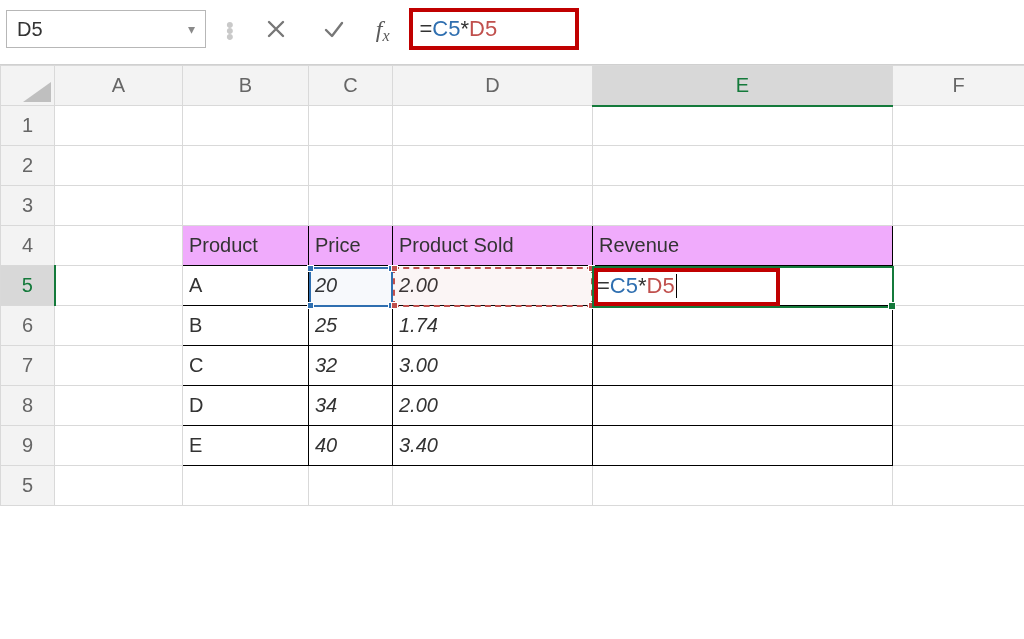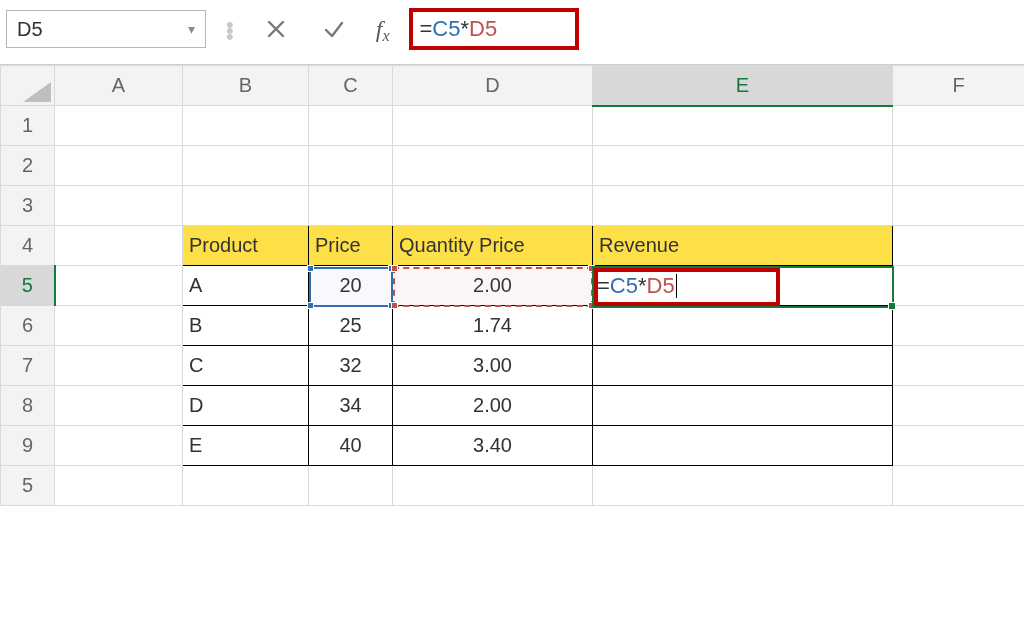--- a/index.html
+++ b/index.html
@@ -121,23 +121,23 @@
     color: #147a3b;
     border-right: 2px solid #147a3b;
   }
   th.colhdr.active {
     background: #d8d8d8;
     color: #147a3b;
     border-bottom: 2px solid #147a3b;
   }
 
   .cell { width: 100%; height: 100%; display: flex; align-items: center; padding: 0 6px; }
-  .cell.right { justify-content: center; }
+  .cell.right { justify-content: flex-start; font-style: italic; }
   .u-border { border: 1.5px solid #000 !important; }
-  .hdrcell { background: #fde047; }
+  .hdrcell { background: #f0abfc; }
 
   
   .sel-c5 {
     position: absolute;
     pointer-events: none;
     border: 2px solid #2f6fb0;
     background: rgba(47,111,176,0.04);
   }
   .sel-c5 .h { position: absolute; width: 7px; height: 7px; background: #2f6fb0; border: 1px solid #fff; }
   .sq-tl { top: -4px; left: -4px; }
@@ -271,21 +271,21 @@
               <span>Product</span>
             </div>
           </td>
     <td class="u-border hdrcell">
             <div class="cell">
               <span>Price</span>
             </div>
           </td>
     <td class="u-border hdrcell">
             <div class="cell">
-              <span>Quantity Price</span>
+              <span>Product Sold</span>
             </div>
           </td>
     <td class="u-border hdrcell">
             <div class="cell">
               <span>Revenue</span>
             </div>
           </td>
     <td></td>
   </tr>
   <tr>

